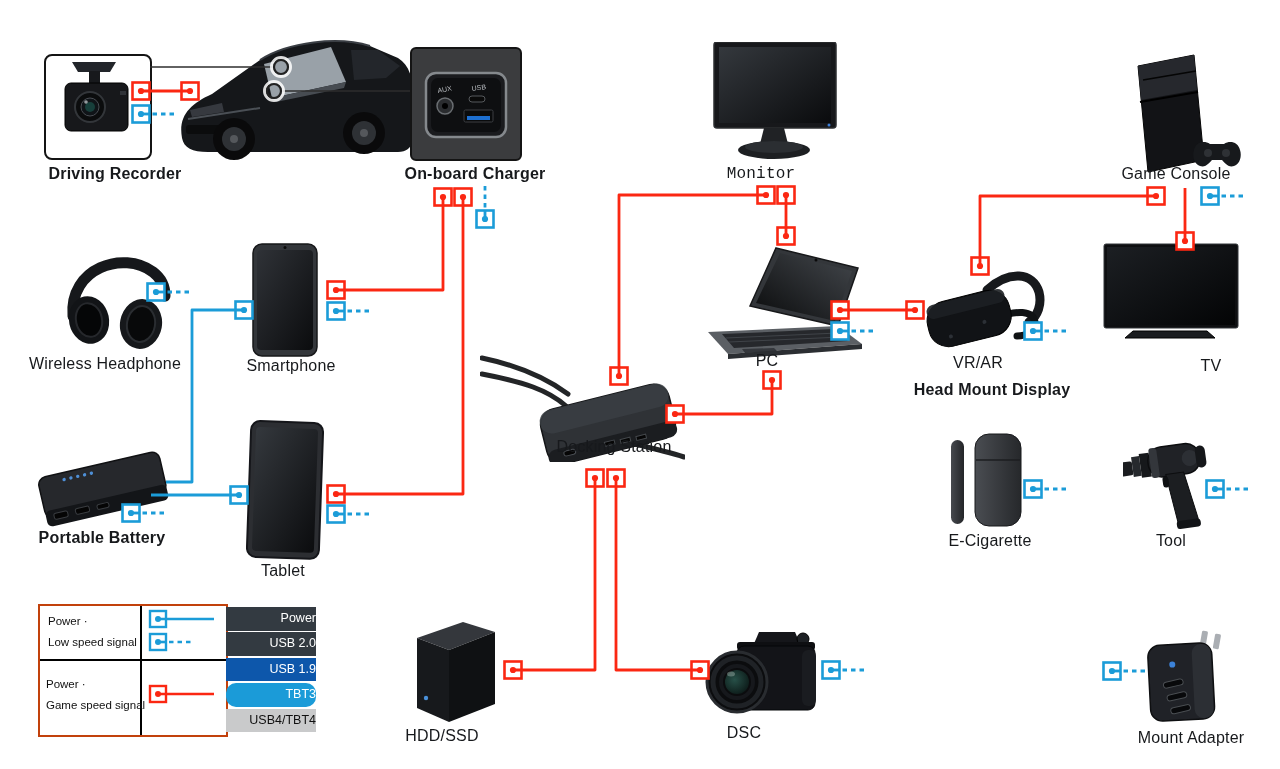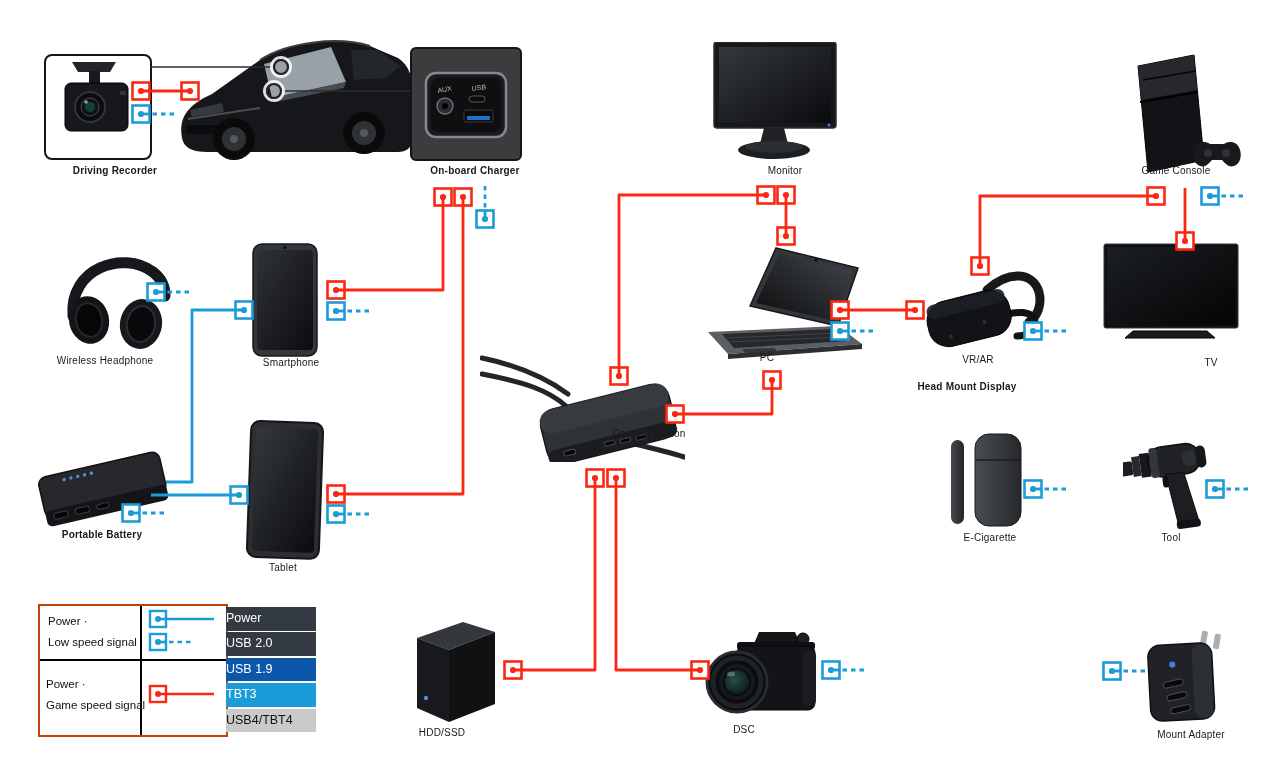--- a/index.html
+++ b/index.html
@@ -1,35 +1,35 @@
 <!DOCTYPE html>
 <html><head>
 <meta charset="utf-8">
 <style>
   html,body{margin:0;padding:0;background:#fff;}
   #canvas{position:relative;width:1280px;height:769px;background:#ffffff;overflow:hidden;
           font-family:"Liberation Sans",sans-serif;}
   .device{position:absolute;}
-  .lbl{position:absolute;transform:translateX(-50%);font-size:10px;color:#17191c;
+  .lbl{position:absolute;transform:translateX(-50%);font-size:16px;color:#17191c;
        white-space:nowrap;letter-spacing:.2px;}
   .lbl.b{font-weight:bold;}
   #overlay{position:absolute;left:0;top:0;z-index:6;pointer-events:none;}
   .frame{position:absolute;background:#fff;border:2px solid #141414;border-radius:8px;}
   
   #legend{position:absolute;left:38px;top:602px;width:278px;height:136px;}
   .lg-table{position:absolute;left:0;top:2px;width:186px;height:129px;border:2px solid #c2410c;background:#fff;}
   .lg-row1{position:absolute;left:0;top:0;width:100%;height:53px;border-bottom:2px solid #000;}
   .lg-col{position:absolute;left:100px;top:0;width:0;height:100%;border-left:2px solid #000;}
   .lg-txt{position:absolute;font-size:11.5px;color:#101010;line-height:21px;white-space:nowrap;}
   .lg-glyph{position:absolute;}
   .lg-colors{position:absolute;left:188px;top:5px;width:90px;}
-  .ct{height:23.6px;margin-bottom:1.8px;text-align:left;line-height:23.6px;font-size:12.5px;}
+  .ct{height:23.6px;margin-bottom:1.8px;text-align:right;line-height:23.6px;font-size:12.5px;}
   .ct0,.ct1{background:#333A41;color:#fff;}
   .ct2{background:#0D57AB;color:#fff;}
-  .ct3{background:#1B9BD8;color:#fff;}
+  .ct3{background:#1B9BD8;color:#fff;border-radius:10px;}
   .ct4{background:#C9CACB;color:#101010;}
 </style>
 </head>
 <body>
 
 <div id="canvas">
 
   <div class="frame" style="left:44px;top:54px;width:104px;height:102px;">
     <svg width="104" height="102" viewBox="0 0 104 102">
       <polygon points="26,6 70,6 64,16 32,16" fill="#22252a"></polygon>
@@ -88,21 +88,21 @@
           </linearGradient>
         </defs>
       <rect x="2" y="0" width="122" height="86" rx="3" fill="#17181b" stroke="#2c2e31" stroke-width="1.5"></rect>
       <rect x="7" y="5" width="112" height="76" fill="url(#gMon)"></rect>
       <circle cx="117" cy="83" r="1.5" fill="#3d7fd9"></circle>
       <polygon points="52,86 72,86 76,102 48,102" fill="#202225"></polygon>
       <ellipse cx="62" cy="108" rx="36" ry="9" fill="#1d1f22"></ellipse>
       <ellipse cx="62" cy="105" rx="29" ry="6" fill="#2b2e32"></ellipse>
     </svg>
   </div>
-  <div class="lbl" style="left:785px;top:165px;">Monitor</div>
+  <div class="lbl" style="left:761px;top:165px;font-family:Liberation Mono, monospace;">Monitor</div>
 
   <div class="device" style="left:1110px;top:50px;">
     <svg width="132" height="126" viewBox="0 0 132 126">
       <polygon points="28,16 84,5 94,110 38,122" fill="#121316" stroke="#050505" stroke-width="1"></polygon>
       <polygon points="28,16 84,5 87,40 31,50" fill="#26282d"></polygon>
       <line x1="30" y1="52" x2="88" y2="42" stroke="#000" stroke-width="2"></line>
       <line x1="33" y1="30" x2="86" y2="21" stroke="#050505" stroke-width="1.5"></line>
       <g transform="translate(84,90)">
         <path d="M0,10 C2,2 10,0 16,4 L30,4 C36,0 44,2 46,10 C48,16 46,24 40,26 C34,28 30,22 28,20 L18,20 C16,22 12,28 6,26 C0,24 -2,16 0,10 Z" fill="#17191c"></path>
         <circle cx="14" cy="13" r="4" fill="#2e3135"></circle>
@@ -169,21 +169,21 @@
       <path d="M70,52 C92,44 108,44 110,56 C111,64 102,70 92,70" stroke="#101214" stroke-width="7" fill="none" stroke-linecap="round"></path>
       <g transform="rotate(-14 42 52)">
         <rect x="2" y="30" width="84" height="46" rx="20" fill="#111316" stroke="#000" stroke-width="1"></rect>
         <rect x="4" y="31" width="80" height="14" rx="7" fill="#1d2024" opacity=".9"></rect>
         <circle cx="22" cy="66" r="2" fill="#2c3036"></circle>
         <circle cx="58" cy="60" r="2" fill="#2c3036"></circle>
       </g>
     </svg>
   </div>
   <div class="lbl" style="left:978px;top:354px;text-align:center;">VR/AR</div>
-  <div class="lbl b" style="left:967px;top:381px;">Head Mount Display</div>
+  <div class="lbl b" style="left:992px;top:381px;">Head Mount Display</div>
 
   <div class="device" style="left:1103px;top:243px;">
     <svg width="136" height="102" viewBox="0 0 136 102">
       <defs>
           <linearGradient id="gTv" x1="0" y1="0" x2="1" y2="1">
         <stop offset="0" stop-color="#1c1f23"></stop>
             <stop offset="1" stop-color="#030405"></stop>
           </linearGradient>
         </defs>
       <rect x="1" y="1" width="134" height="84" rx="2" fill="#0e0f11" stroke="#33363a" stroke-width="1"></rect>
@@ -236,21 +236,21 @@
         <rect x="62" y="44" width="132" height="56" rx="16" fill="#2f3236" stroke="#131416" stroke-width="1.5"></rect>
         <rect x="62" y="44" width="132" height="24" rx="12" fill="#3a3e43" opacity=".85"></rect>
         <rect x="62" y="84" width="132" height="16" rx="8" fill="#1b1d20"></rect>
         <rect x="78" y="88" width="12" height="5" rx="2.5" fill="#060606" stroke="#4a4e53" stroke-width="1"></rect>
         <rect x="120" y="89" width="10" height="4" fill="#060606" stroke="#44484c" stroke-width="1"></rect>
         <rect x="136" y="90" width="10" height="4" fill="#060606" stroke="#44484c" stroke-width="1"></rect>
         <rect x="152" y="91" width="10" height="4" fill="#060606" stroke="#44484c" stroke-width="1"></rect>
       </g>
     </svg>
   </div>
-  <div class="lbl" style="left:614px;top:428px;margin-left:35px;">Docking Station</div>
+  <div class="lbl" style="left:614px;top:438px;">Docking Station</div>
 
   <div class="device" style="left:945px;top:430px;">
     <svg width="88" height="102" viewBox="0 0 88 102">
       <defs>
         <linearGradient id="gEc1" x1="0" y1="0" x2="1" y2="0">
           <stop offset="0" stop-color="#46494e"></stop>
             <stop offset="1" stop-color="#232528"></stop>
           </linearGradient>
         <linearGradient id="gEc2" x1="0" y1="0" x2="1" y2="0">
           <stop offset="0" stop-color="#4a4d52"></stop>

